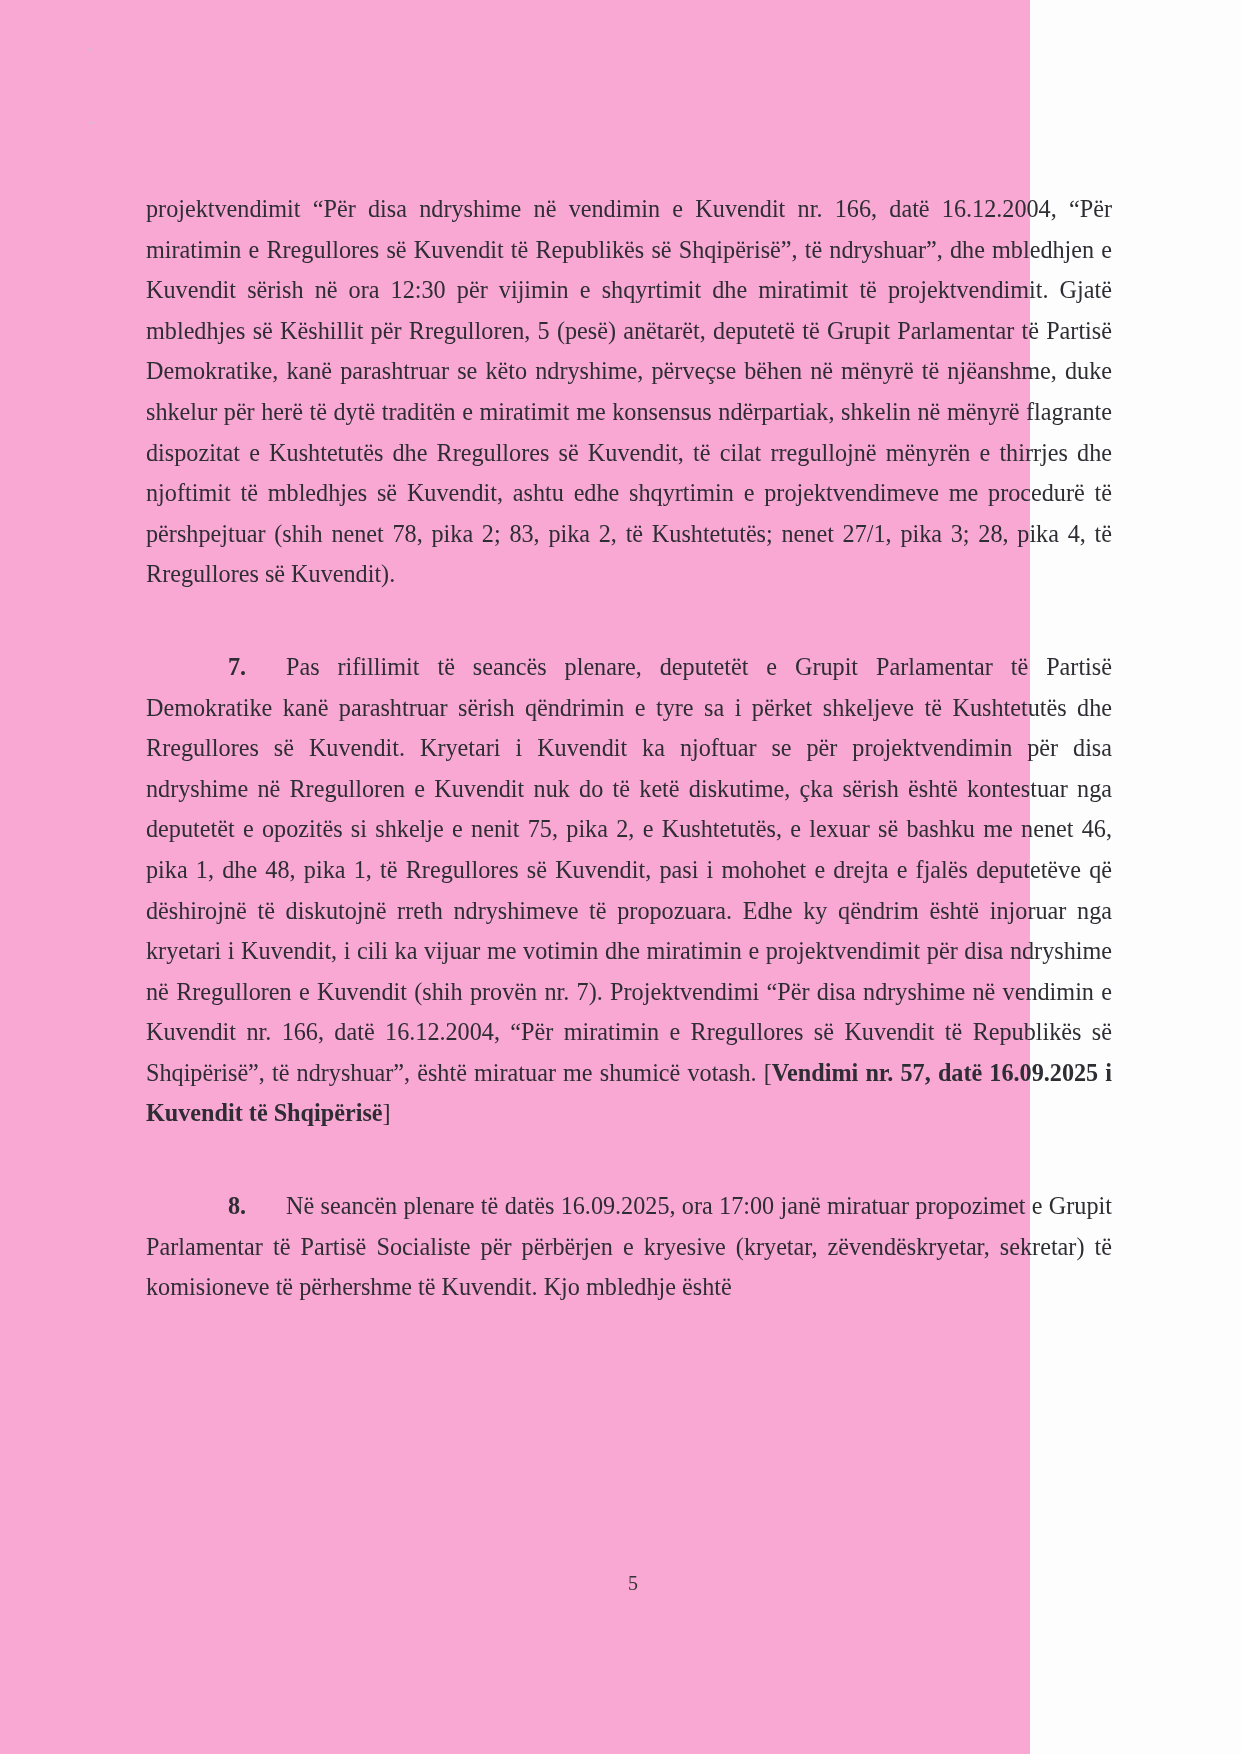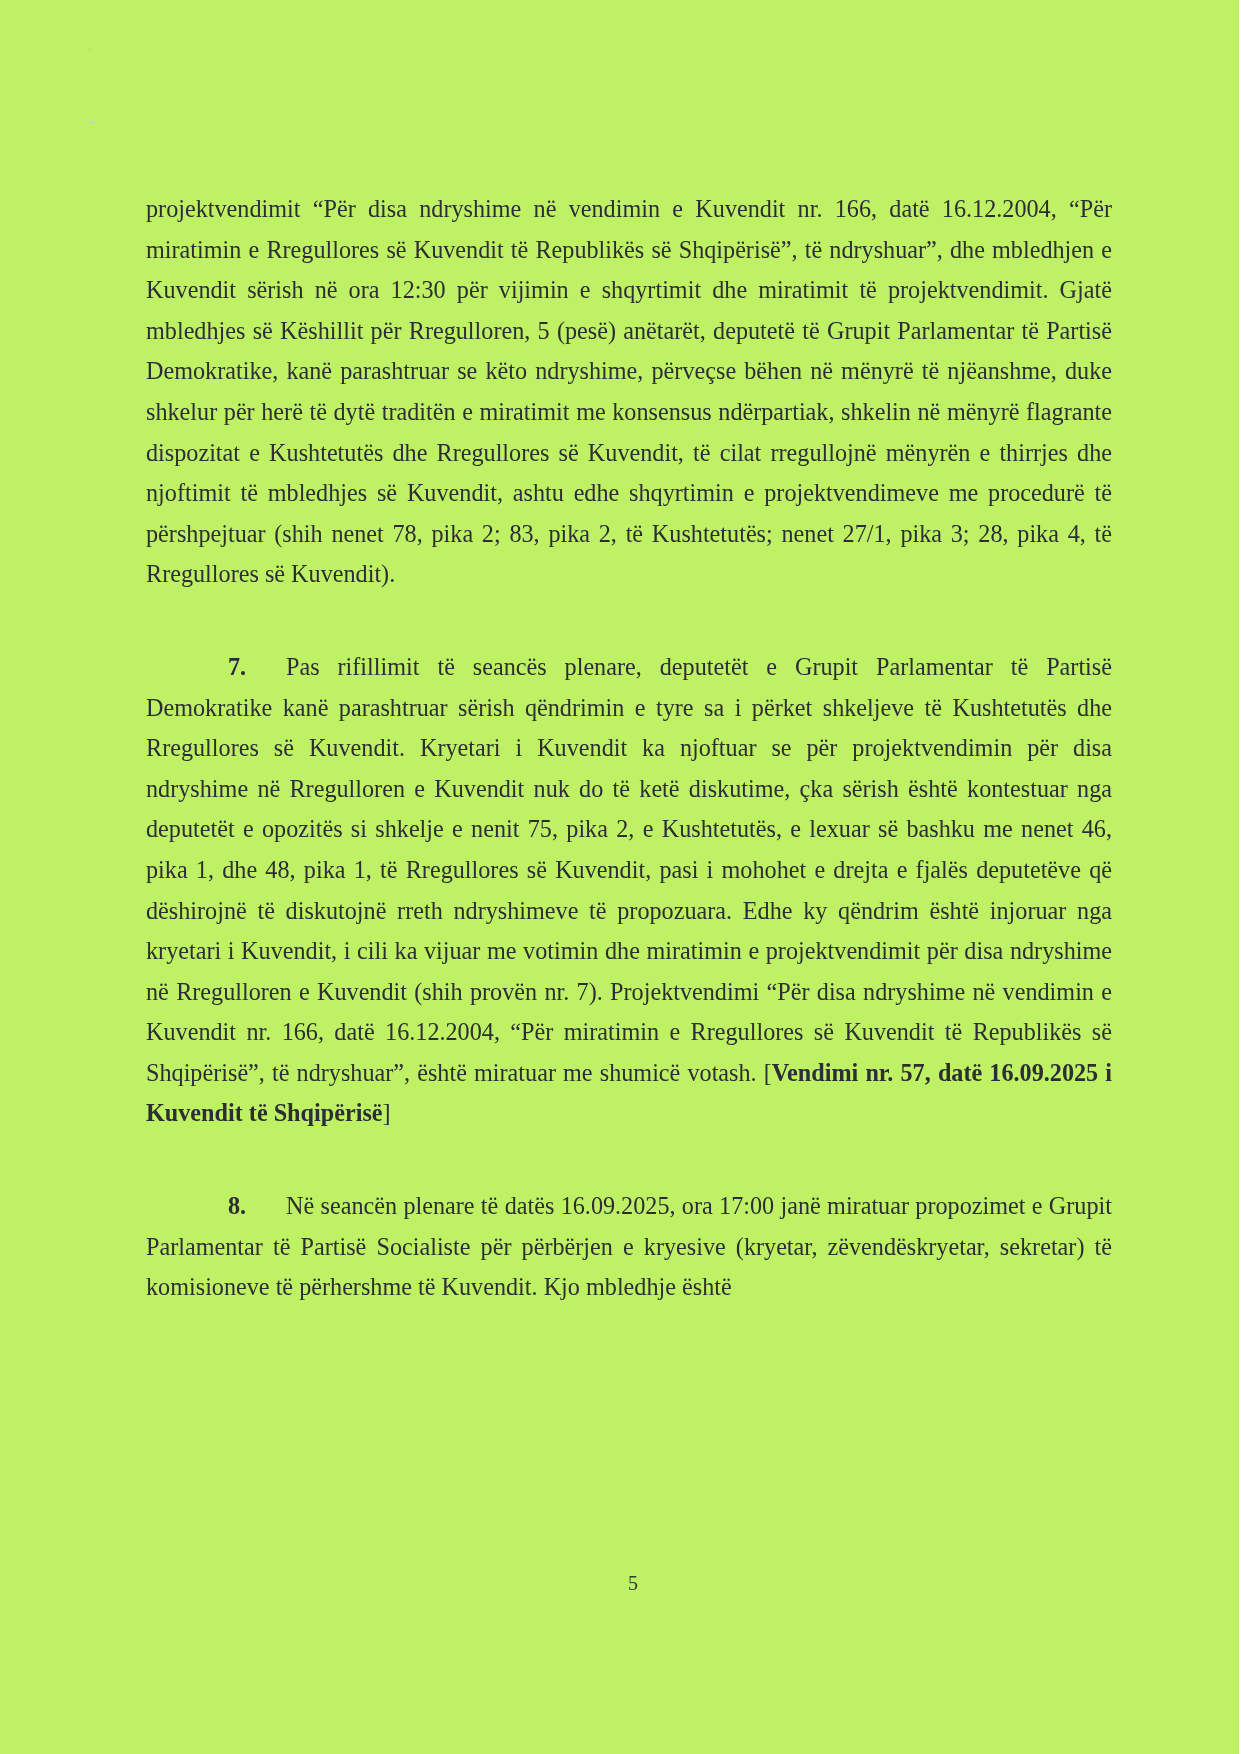--- a/index.html
+++ b/index.html
@@ -8,22 +8,22 @@
     height: 1754px;
     background: #fdfdfd;
     position: relative;
     overflow: hidden;
     font-family: "Liberation Serif", "DejaVu Serif", serif;
     color: #2a2a2e;
   }
   .page {
     position: absolute;
     left: 0; top: 0;
-    width: 1239px; height: 1754px;
-    background: #bef264;
+    width: 1030px; height: 1754px;
+    background: #f9a8d4;
   }
   .scan-mark {
     position: absolute;
     width: 4px; height: 1px;
     background: #c8c8cc;
   }
   .body {
     position: absolute;
     left: 146px;
     top: 189px;

